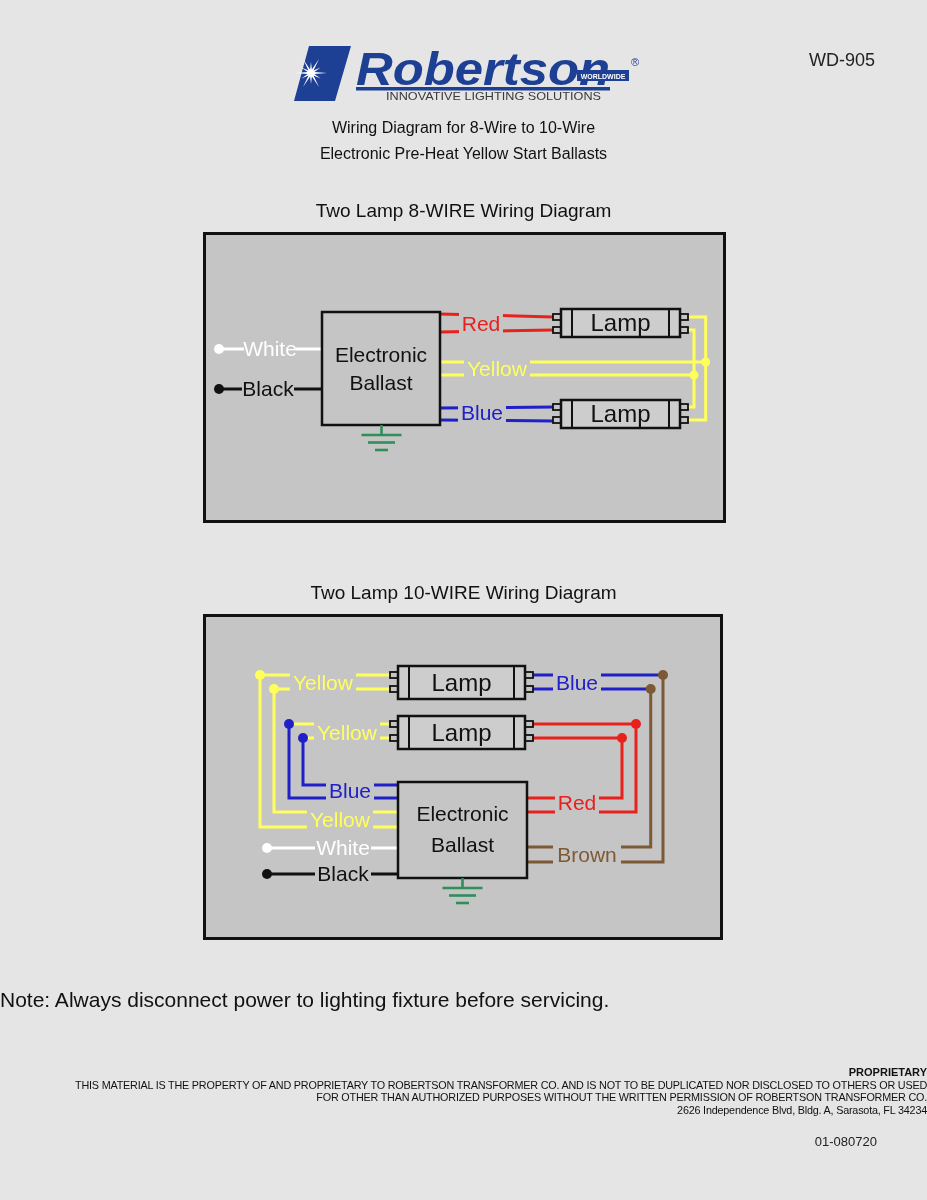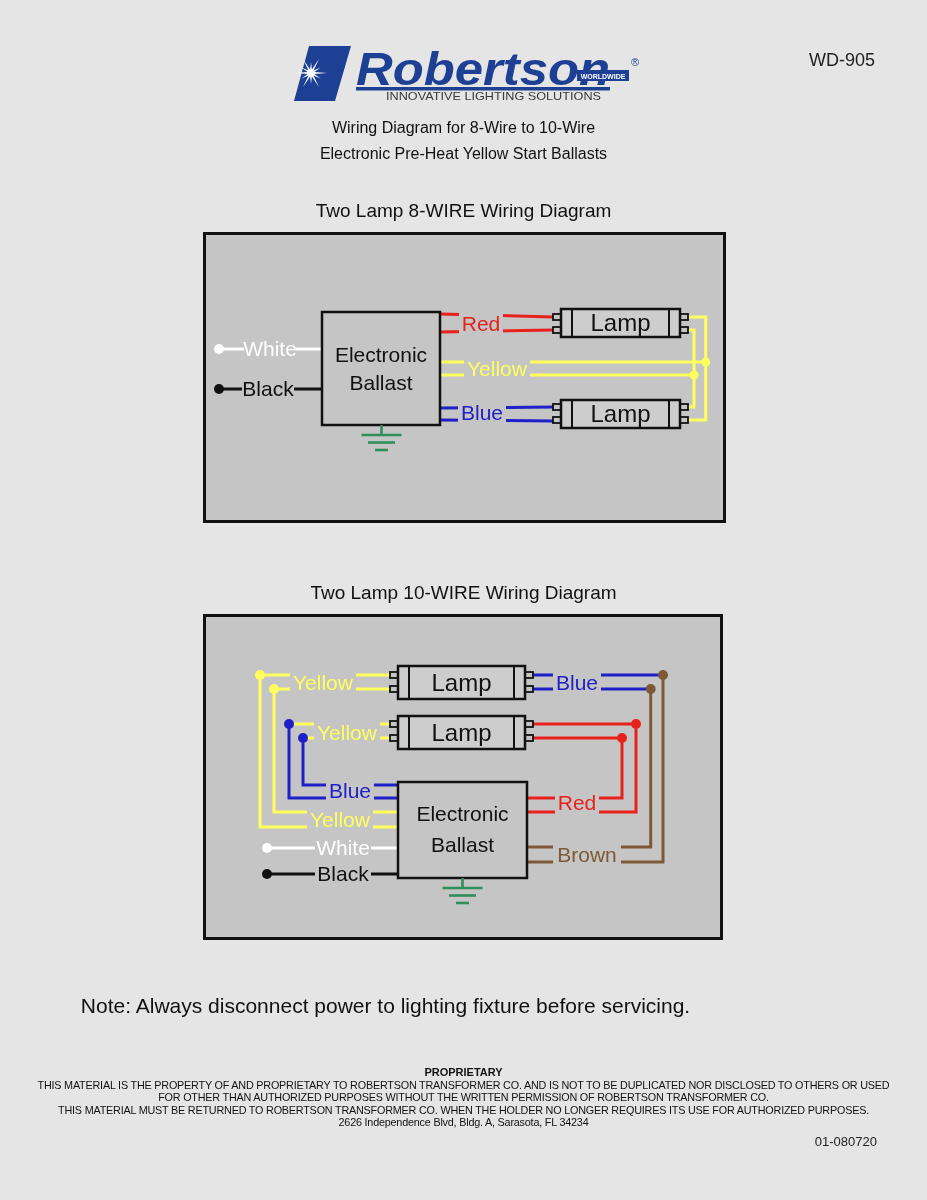--- a/index.html
+++ b/index.html
@@ -8,22 +8,22 @@
   .doc-number{position:absolute;top:50px;right:52px;font-size:18px;color:#222;}
   .logo{position:absolute;left:294px;top:44px;width:352px;height:60px;}
   .title{position:absolute;left:0;top:115px;width:927px;text-align:center;
          font-size:16px;line-height:26px;color:#111;}
   .subtitle{position:absolute;left:0;width:927px;text-align:center;font-size:19px;color:#111;}
   .sub1{top:200px;}
   .sub2{top:582px;}
   .panel{position:absolute;}
   .panel1{left:203px;top:232px;width:523px;height:291px;}
   .panel2{left:203px;top:614px;width:520px;height:326px;}
-  .note{position:absolute;left:0;top:988px;width:771px;text-align:center;font-size:21px;color:#111;margin-top:6px;}
-  .footer{position:absolute;left:0;top:1066px;width:927px;text-align:center;
+  .note{position:absolute;left:0;top:988px;width:771px;font-size:21px;color:#111;}
+  .footer{position:absolute;left:0;top:1066px;width:927px;text-align:right;
           font-size:10.8px;line-height:12.5px;letter-spacing:-0.2px;color:#111;}
   .footer .prop{font-weight:bold;font-size:11px;letter-spacing:0;}
   .doc-code{position:absolute;top:1134px;right:50px;font-size:13px;color:#222;}
 
   
   svg text{font-family:"Liberation Sans",sans-serif;}
   .panel-bg{fill:#c5c5c5;stroke:#111;stroke-width:3;}
   .boxline{fill:#c5c5c5;stroke:#111;stroke-width:2.5;}
   .lampbox{fill:#cdcdcd;stroke:#111;stroke-width:2.5;}
   .cap{stroke:#111;stroke-width:2;}
@@ -269,18 +269,17 @@
       <text class="wire-label f-brown" x="384" y="248">Brown</text>
     </g>
   </svg>
 
   <div class="note">Note: Always disconnect power to lighting fixture before servicing.</div>
 
   <div class="footer">
     <div class="prop">PROPRIETARY</div>
     <div>THIS MATERIAL IS THE PROPERTY OF AND PROPRIETARY TO ROBERTSON TRANSFORMER CO. AND IS NOT TO BE DUPLICATED NOR DISCLOSED TO OTHERS OR USED</div>
     <div>FOR OTHER THAN AUTHORIZED PURPOSES WITHOUT THE WRITTEN PERMISSION OF ROBERTSON TRANSFORMER CO.</div>
-    <div>THIS MATERIAL MUST BE RETURNED TO ROBERTSON TRANSFORMER CO. WHEN THE HOLDER NO LONGER REQUIRES ITS USE FOR AUTHORIZED PURPOSES.</div>
     <div>2626 Independence Blvd, Bldg. A, Sarasota, FL 34234</div>
   </div>
 
   <div class="doc-code">01-080720</div>
 </div>
 
 </body></html>

